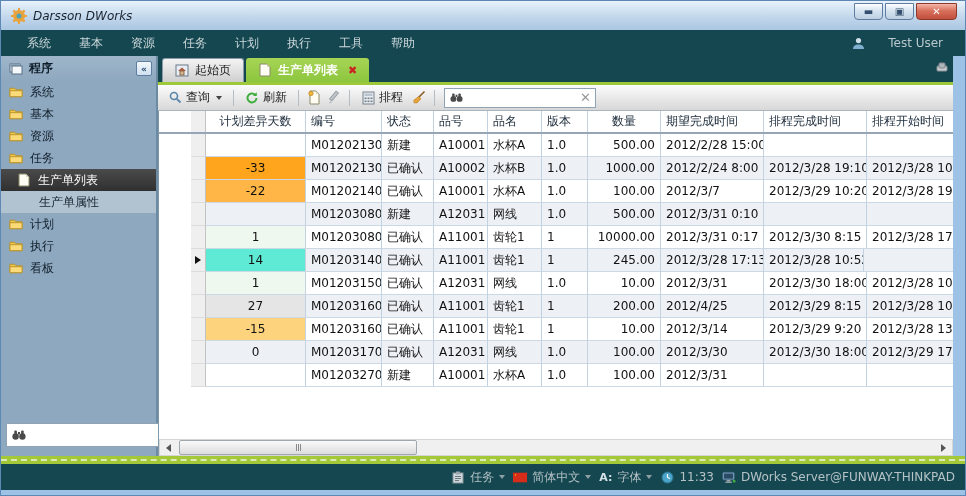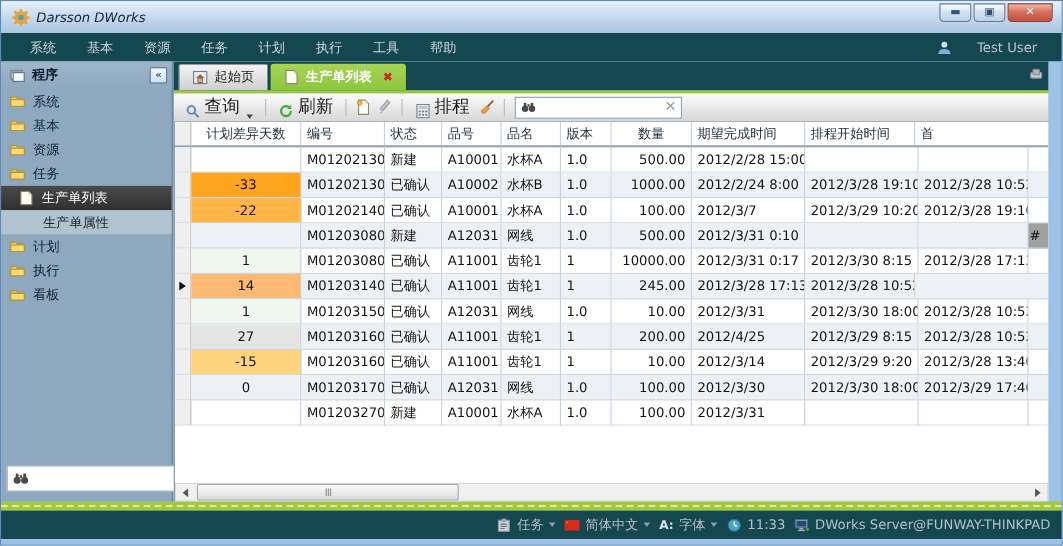--- a/index.html
+++ b/index.html
@@ -56,29 +56,29 @@
   .tab { height:24px; display:flex; align-items:center; gap:6px; padding:0 12px; font-size:12px;
          border-radius:3px 3px 0 0; margin-right:2px; }
   .tab.inactive { background:linear-gradient(#f4f4f4,#cfcfcf); color:#1c1c1c; border:1px solid #8a9aa6; border-bottom:none; }
   .tab.active { background:linear-gradient(#a7d455,#8cc63e); color:#ffffff; font-weight:bold; }
   .tab .closex { color:#cc2222; font-weight:bold; font-size:11px; margin-left:4px; }
   .tabstrip-right { position:absolute; right:4px; top:4px; }
   .greenline { height:3px; flex:0 0 3px; background:#9cc83a; }
 
   .toolbar { height:26px; flex:0 0 26px; background:linear-gradient(#fcfcfc,#e6e6e6 60%,#d8d8d8);
              border-bottom:1px solid #a9b4bd; display:flex; align-items:center; padding:0 6px; gap:4px; }
-  .tool-btn { display:flex; align-items:flex-end; gap:4px; font-size:16px; color:#1a1a1a; padding:2px 4px; border-radius:2px; }
+  .tool-btn { display:flex; align-items:center; gap:4px; font-size:12px; color:#1a1a1a; padding:2px 4px; border-radius:2px; }
   .tool-sep { width:1px; height:16px; background:#b5bcc2; margin:0 3px; }
   .caret { width:0; height:0; border-left:3px solid transparent; border-right:3px solid transparent; border-top:4px solid #444; margin-left:2px;}
   .tool-search { width:152px; height:20px; background:#fff; border:1px solid #8fa3b4; display:flex; align-items:center; padding:0 4px; gap:4px; margin-left:2px;}
   .tool-search input { flex:1; border:none; outline:none; font-size:11px; min-width:5px; background:transparent;}
 
   
   .gridwrap { flex:1 1 auto; background:#ffffff; overflow:hidden; display:flex; flex-direction:column; border-left:1px solid #7e98ac; }
-  .gridhead, .gridrow { display:flex; flex:0 0 23px; height:23px; }
+  .gridhead, .gridrow { display:flex; flex:0 0 23px; height:23px;padding-left:32px; }
   .gridhead { border-bottom:2px solid #97a6b6; background:#fff; }
   .hcell { font-size:12px; color:#1c2b3a; display:flex; align-items:center; padding:0 5px;
            border-right:1px solid #c3d2e0; overflow:hidden; white-space:nowrap; flex:0 0 auto; }
   .cell { font-size:12px; color:#111; display:flex; align-items:center; padding:0 5px;
           border-right:1px solid #c3d2e0; border-bottom:1px solid #ccd9e4; overflow:hidden; white-space:nowrap; flex:0 0 auto;}
   .rowmargin { flex:0 0 15px; width:15px; background:#efefef; border-right:1px solid #c2c2c2; border-bottom:1px solid #dcdcdc;
                display:flex; align-items:center; justify-content:center; }
   .rowptr { width:0; height:0; border-top:4px solid transparent; border-bottom:4px solid transparent; border-left:6px solid #111; }
   .gridrow:nth-child(even) .cell { background:#edf1f6; }
   .grid-empty { flex:1 1 auto; background:#fff; }
@@ -379,20 +379,21 @@
         <div class="gridhead" id="grid-head">
             <div class="rowmargin" style="border-bottom: none;"></div>
             <div class="hcell" style="width: 100px; flex-basis: 100px; justify-content: center;">计划差异天数</div>
             <div class="hcell" style="width: 76px; flex-basis: 76px;">编号</div>
             <div class="hcell" style="width: 52px; flex-basis: 52px;">状态</div>
             <div class="hcell" style="width: 54px; flex-basis: 54px;">品号</div>
             <div class="hcell" style="width: 54px; flex-basis: 54px;">品名</div>
             <div class="hcell" style="width: 46px; flex-basis: 46px;">版本</div>
             <div class="hcell" style="width: 73px; flex-basis: 73px; justify-content: center;">数量</div>
             <div class="hcell" style="width: 103px; flex-basis: 103px;">期望完成时间</div>
+            <div class="hcell" style="width: 103px; flex-basis: 103px;">排程完成时间</div>
             <div class="hcell" style="width: 100px; flex-basis: 100px;">排程开始时间</div>
             <div class="hcell" style="width: 12px; flex: 1 1 auto; border-right: none;">首</div>
           </div>
         <div id="grid-rows" style="display:flex; flex-direction:column;">
             <div class="gridrow">
               <div class="rowmargin"></div>
               <div class="cell" style="width: 100px; flex-basis: 100px; justify-content: center;"></div>
               <div class="cell" style="width: 76px; flex-basis: 76px;">M012021301</div>
               <div class="cell" style="width: 52px; flex-basis: 52px;">新建</div>
               <div class="cell" style="width: 54px; flex-basis: 54px;">A10001</div>
@@ -457,21 +458,21 @@
               <div class="cell" style="width: 73px; flex-basis: 73px; justify-content: flex-end;">10000.00</div>
               <div class="cell" style="width: 103px; flex-basis: 103px;">2012/3/31 0:17</div>
               <div class="cell" style="width: 103px; flex-basis: 103px;">2012/3/30 8:15</div>
               <div class="cell" style="width: 100px; flex-basis: 100px;">2012/3/28 17:13</div>
               <div class="cell" style="width: 12px; flex: 1 1 auto; border-right: none; padding: 0px 1px;"></div>
             </div>
             <div class="gridrow">
               <div class="rowmargin">
                 <span class="rowptr"></span>
               </div>
-              <div class="cell" style="width: 100px; flex-basis: 100px; justify-content: center; background: #fdba74;">14</div>
+              <div class="cell" style="width: 100px; flex-basis: 100px; justify-content: center; background: #5eead4;">14</div>
               <div class="cell" style="width: 76px; flex-basis: 76px;">M012031402</div>
               <div class="cell" style="width: 52px; flex-basis: 52px;">已确认</div>
               <div class="cell" style="width: 54px; flex-basis: 54px;">A11001</div>
               <div class="cell" style="width: 54px; flex-basis: 54px;">齿轮1</div>
               <div class="cell" style="width: 46px; flex-basis: 46px;">1</div>
               <div class="cell" style="width: 73px; flex-basis: 73px; justify-content: flex-end;">245.00</div>
               <div class="cell" style="width: 103px; flex-basis: 103px;">2012/3/28 17:13</div>
               <div class="cell" style="width: 100px; flex-basis: 100px;">2012/3/28 10:52</div>
               <div class="cell" style="width: 12px; flex: 1 1 auto; border-right: none; padding: 0px 1px;"></div>
             </div>

